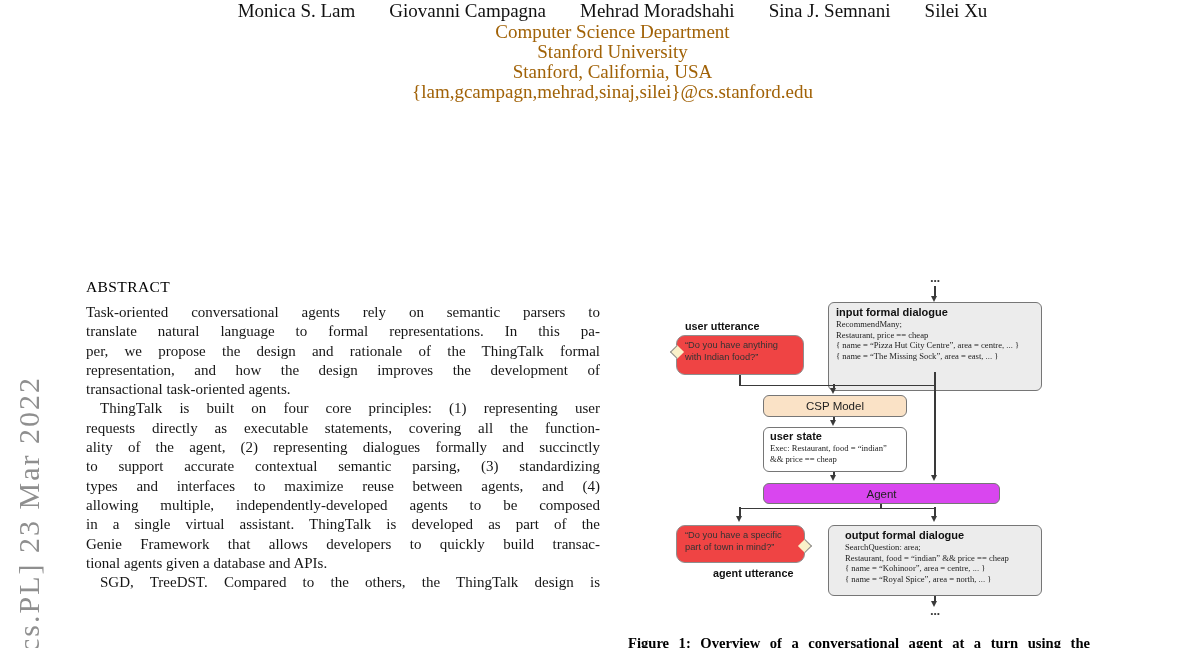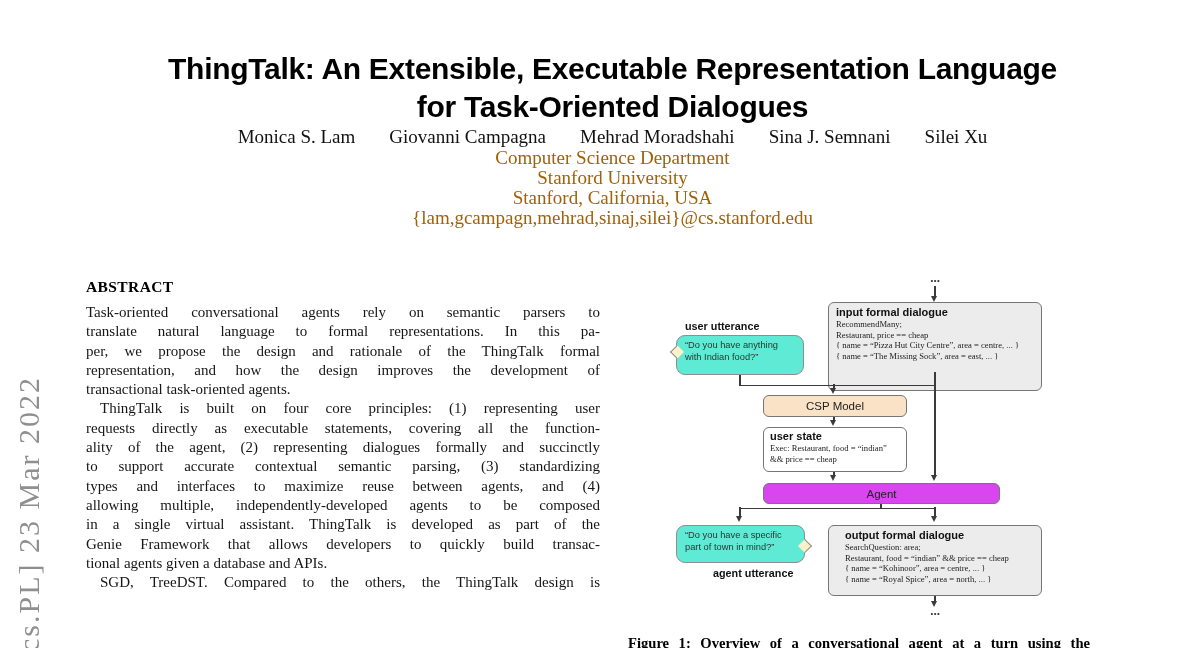--- a/index.html
+++ b/index.html
@@ -15,21 +15,21 @@
   
   .head-wrap{position:absolute;left:85px;top:0;width:1055px;text-align:center;}
   .paper-title{margin-top:50px;font-family:"Liberation Sans",sans-serif;font-weight:bold;
     font-size:30px;line-height:38px;color:#000;letter-spacing:-0.3px;}
   .authors{font-size:19px;color:#111;}
   .authors span{margin:0 17px;}
   .affil{font-size:19px;line-height:20px;color:#a16207;margin-top:0;}
 
   
   .abstract{position:absolute;left:86px;top:278px;width:514px;}
-  .abstract h2{margin:0 0 7px 0;font-size:15.5px;letter-spacing:0.4px;font-weight:bold;color:#000;}
+  .abstract h2{margin:0 0 7px 0;font-size:15.5px;letter-spacing:0.4px;font-weight:normal;color:#000;}
   .para{font-size:15px;line-height:19.3px;color:#161616;}
   .para .line{text-align:justify;text-align-last:justify;}
   .para.endcap .line:last-child{text-align-last:left;}
   .para.indent .line:first-child{text-indent:14px;}
 
   
   .figure{position:absolute;left:628px;top:278px;width:462px;height:370px;}
   .fig-abs{position:absolute;}
   .dots{font-size:13px;font-weight:bold;color:#333;width:24px;text-align:center;line-height:10px;}
   .vl{position:absolute;width:1.6px;background:#3a3a3a;}
@@ -42,43 +42,39 @@
       color:#111;margin-bottom:1px;}
   .codebox .line,.statebox .line{font-family:"Liberation Serif",serif;font-size:8.6px;
       line-height:10.6px;color:#222;white-space:nowrap;}
   .statebox{background:#ffffff;padding:2px 6px;}
   .statebox .bt{font-family:"Liberation Sans",sans-serif;font-weight:bold;font-size:11px;
       color:#111;margin-bottom:1px;}
   .pill{display:flex;align-items:center;justify-content:center;
       font-family:"Liberation Sans",sans-serif;font-size:11.5px;color:#222;}
   .pill.csp{background:#fae2c6;}
   .pill.agent{background:#d946ef;}
-  .bubble{position:absolute;box-sizing:border-box;background:#5eead4;border:1.4px solid #8e8e8e;
+  .bubble{position:absolute;box-sizing:border-box;background:#ef4444;border:1.4px solid #8e8e8e;
       border-radius:9px;padding:4px 8px;font-family:"Liberation Sans",sans-serif;
       font-size:9.3px;line-height:11.8px;color:#333;}
   .tail{position:absolute;width:9px;height:9px;background:#faf0c9;transform:rotate(45deg);}
   .tail.left{border-left:1.4px solid #8e8e8e;border-bottom:1.4px solid #8e8e8e;}
   .tail.right{border-right:1.4px solid #8e8e8e;border-top:1.4px solid #8e8e8e;}
   .fig-label{position:absolute;font-family:"Liberation Sans",sans-serif;font-weight:bold;
       font-size:10.8px;color:#111;white-space:nowrap;}
   .caption{position:absolute;left:628px;top:635px;width:462px;font-weight:bold;font-size:14.6px;
       color:#000;text-align:justify;text-align-last:justify;white-space:nowrap;overflow:hidden;}
 </style>
 </head>
 <body>
 
 <div class="page">
 
   <div class="arxiv-stamp">[cs.PL] 23 Mar 2022</div>
 
   <div class="head-wrap">
-    <div class="paper-title">
-      <div>ThingTalk: An Extensible, Executable Representation Language</div>
-      <div>for Task-Oriented Dialogues</div>
-    </div>
     <div class="authors">
       <span>Monica S. Lam</span><span>Giovanni Campagna</span><span>Mehrad Moradshahi</span><span>Sina J. Semnani</span><span>Silei Xu</span>
     </div>
     <div class="affil">
       <div>Computer Science Department</div>
       <div>Stanford University</div>
       <div>Stanford, California, USA</div>
       <div>{lam,gcampagn,mehrad,sinaj,silei}@cs.stanford.edu</div>
     </div>
   </div>

